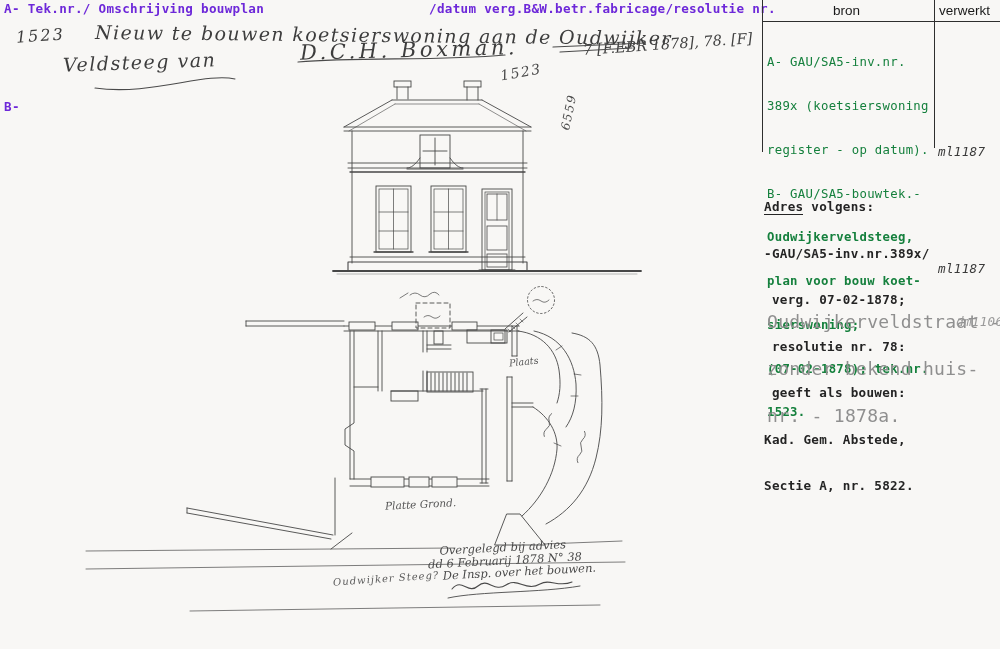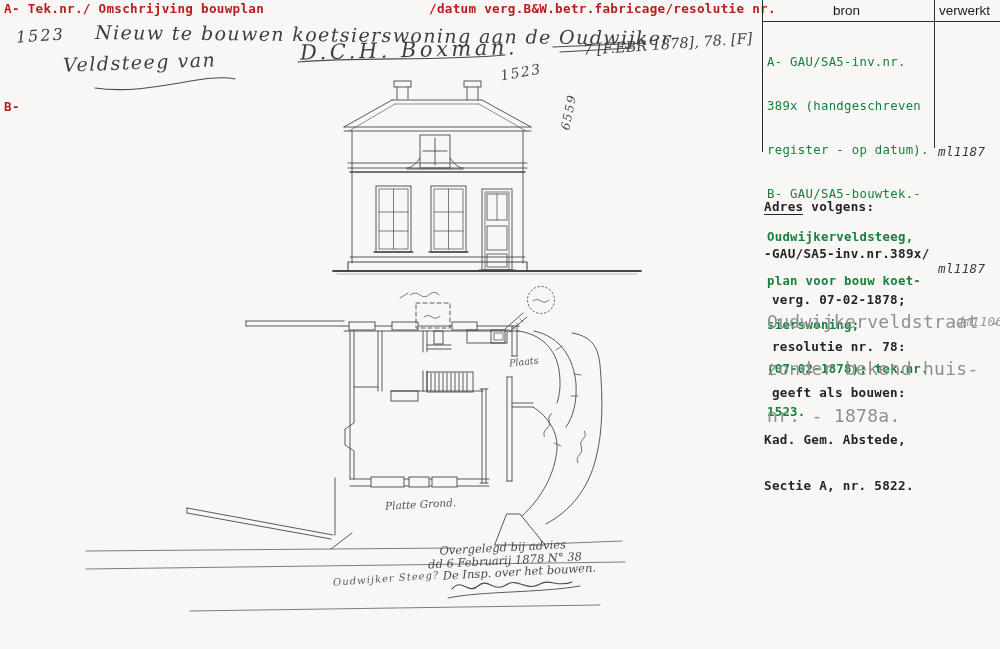--- a/index.html
+++ b/index.html
@@ -3,21 +3,21 @@
 <meta charset="utf-8">
 <style>
   html,body{margin:0;padding:0;}
   body{
     width:1000px;height:649px;position:relative;overflow:hidden;
     background:#f8f7f5;
     font-family:"DejaVu Sans Mono",monospace;
   }
   .abs{position:absolute;}
   .mono{font-family:"DejaVu Sans Mono",monospace;color:#15803d;white-space:pre;letter-spacing:0.3px;}
-  .hdr{font-size:12.6px;font-weight:bold;color:#b91c1c;}
+  .hdr{font-size:12.6px;font-weight:bold;color:#6d28d9;}
   .tblhdr{font-family:"Liberation Sans",sans-serif;font-size:13.5px;color:#1a1a1a;text-align:center;}
   .blk{font-size:12.3px;line-height:14.6px;}
   .blk2{font-size:12.6px;line-height:15.5px;font-weight:bold;color:#242424;}
   .blk3{font-size:18px;line-height:15.6px;color:#8f8f8f;}
   .b{font-weight:bold;}
   .und{border-bottom:1.4px solid currentColor;margin-top:47px;}
   .vw{font-size:12.6px;color:#3a3a3a;font-style:italic;}
   .vw-gray{color:#9a9a9a;}
   .hw{font-family:"DejaVu Serif",serif;font-style:italic;color:#4a4a4a;}
   .hw-dk{color:#3d3d3d;}
@@ -30,21 +30,21 @@
 <div class="abs mono hdr" style="left:429px;top:1px">/datum verg.B&amp;W.betr.fabricage/resolutie nr.</div>
 
 <div class="abs" style="left:762px;top:0;width:1.4px;height:152px;background:#2e2e2e"></div>
 <div class="abs" style="left:934px;top:0;width:1.4px;height:148px;background:#2e2e2e"></div>
 <div class="abs" style="left:762px;top:21px;width:238px;height:1.4px;background:#2e2e2e"></div>
 <div class="abs tblhdr" style="left:833px;top:3px">bron</div>
 <div class="abs tblhdr" style="left:939px;top:3px">verwerkt</div>
 
 <div class="abs mono blk" style="left:767px;top:26px">
   <div>A- GAU/SA5-inv.nr.</div>
-  <div>389x (handgeschreven</div>
+  <div>389x (koetsierswoning</div>
   <div>register - op datum).</div>
   <div>B- GAU/SA5-bouwtek.-</div>
   <div class="b">Oudwijkerveldsteeg,</div>
   <div class="b">plan voor bouw koet-</div>
   <div class="b">sierswoning;</div>
   <div class="b">(07-02-1878); tek.nr.</div>
   <div class="b">1523.</div>
 </div>
 <div class="abs mono vw" style="left:938px;top:144px">ml1187</div>
 

